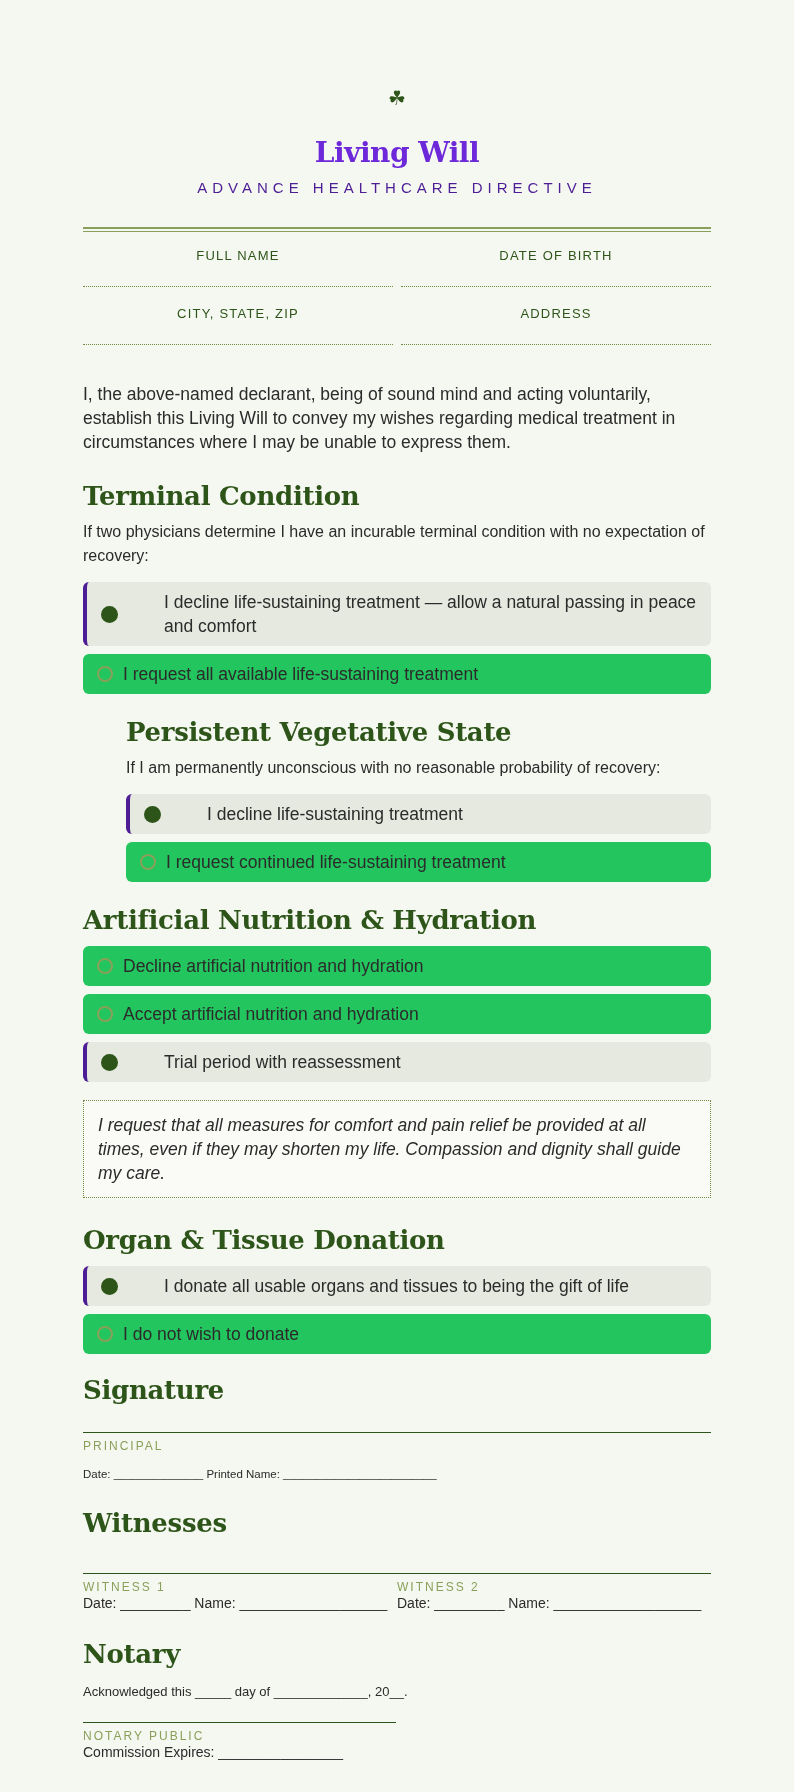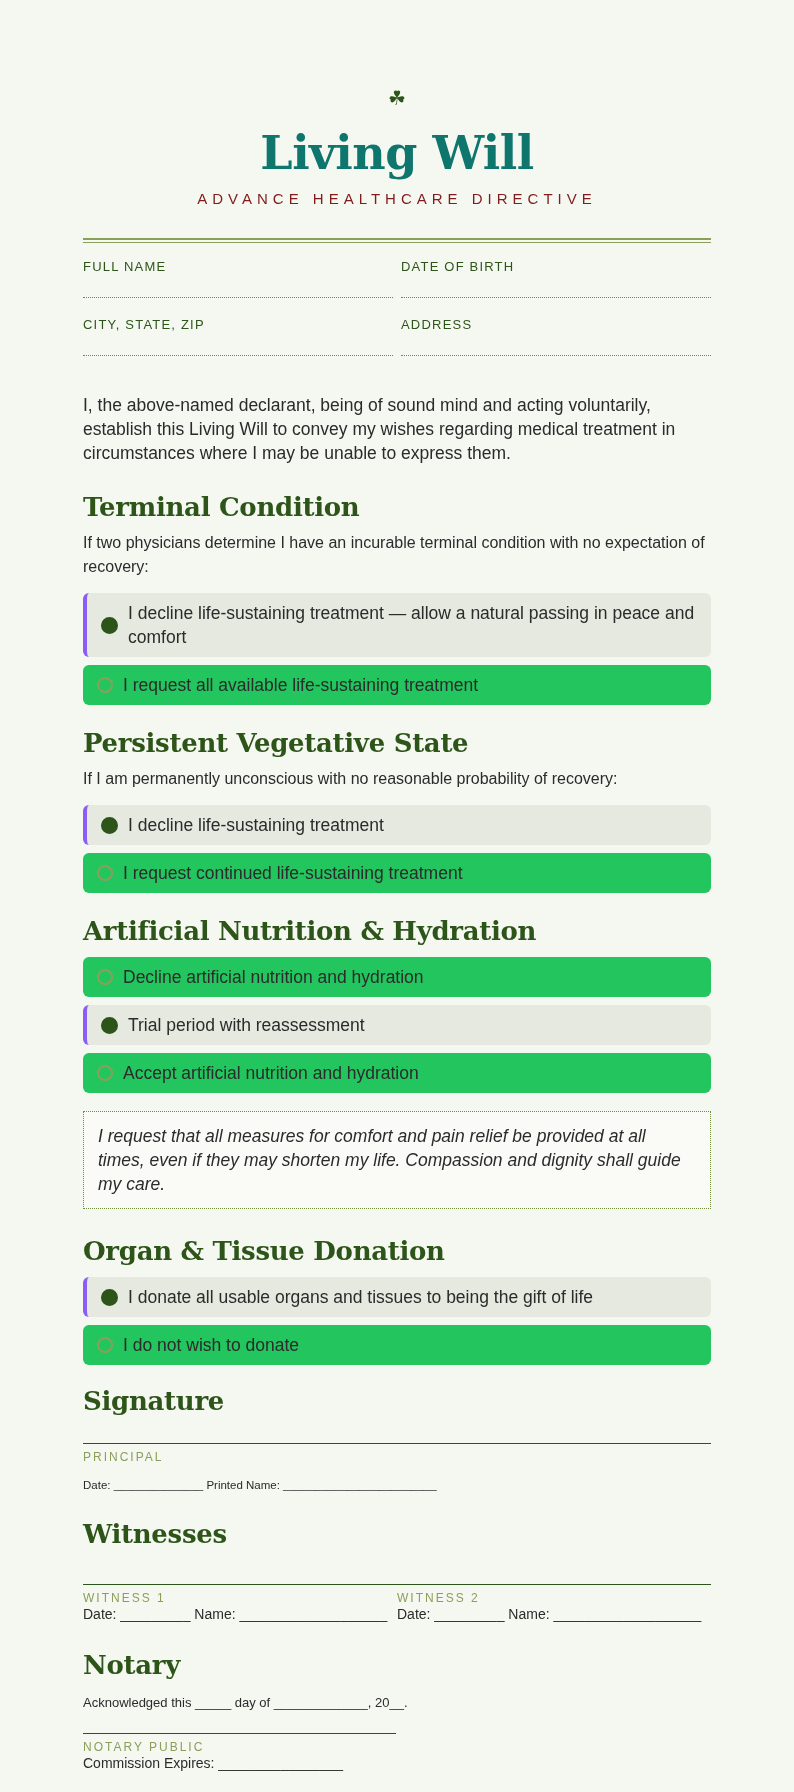--- a/index.html
+++ b/index.html
@@ -10,41 +10,41 @@
     font-family: "Liberation Sans", sans-serif;
     color: #2b2b2b;
   }
   .page { padding: 88px 83px 80px 83px; }
 
   .header { text-align: center; }
   .ornament { color: #2e5519; font-size: 20px; line-height: 20px; height: 20px; }
   .title {
     font-family: "DejaVu Serif", serif;
     font-weight: bold;
-    color: #0f766e;
-    font-size: 46px;
+    color: #6d28d9;
+    font-size: 28px;
     line-height: 50px;
     margin-top: 20px;
     letter-spacing: -0.5px;
   }
   .subtitle {
-    color: #7f1d1d;
+    color: #4c1d95;
     font-size: 15px;
     letter-spacing: 5px;
-    margin-top: 12px;
+    margin-top: 1px;
     line-height: 18px;
   }
   .double-rule {
     margin-top: 30px;
     border-top: 2px solid #8aa05a;
     height: 5px;
     border-bottom: 1px solid #8aa05a;
   }
 
-  .fields { display: grid; grid-template-columns: 1fr 1fr; column-gap: 8px; margin-top: 16px; }
+  .fields { display: grid; grid-template-columns: 1fr 1fr; column-gap: 8px; margin-top: 16px; text-align: center; }
   .field { height: 58px; position: relative; }
   .field-label {
     font-size: 13px; letter-spacing: 1.2px; color: #2e5519; line-height: 16px;
   }
   .field-line {
     position: absolute; left: 0; right: 0; top: 38px;
     border-bottom: 1px dotted #6f8a3f;
   }
 
   .intro { font-size: 17.5px; line-height: 24px; margin-top: 10px; color: #2b2b2b; }
@@ -65,22 +65,23 @@
     background: #22c55e;
     border-radius: 6px;
     min-height: 40px;
     padding: 8px 14px;
     margin-bottom: 8px;
     font-size: 17.5px; line-height: 24px;
     color: #2b2b2b;
   }
   .option.selected {
     background: #e5e9df;
-    border-left: 4px solid #8b5cf6;
+    border-left: 4px solid #4c1d95;
     padding-left: 14px;
+    gap: 36px;
   }
   .radio {
     flex: 0 0 auto;
     width: 16px; height: 16px; border-radius: 50%;
     border: 2px solid #8aa05a;
     margin-right: 10px;
     background: transparent;
   }
   .option.selected .radio {
     width: 17px; height: 17px;
@@ -149,21 +150,21 @@
         <span class="radio"></span>
         <span>I decline life-sustaining treatment — allow a natural passing in peace and comfort</span>
       </div>
       <div class="option">
         <span class="radio"></span>
         <span>I request all available life-sustaining treatment</span>
       </div>
     </div>
   </section>
 
-  <section style="margin-top:22px;">
+  <section style="margin-top:22px;margin-left:43px;">
     <h2 class="section-title">Persistent Vegetative State</h2>
     <p class="section-desc">If I am permanently unconscious with no reasonable probability of recovery:</p>
     <div class="options">
       <div class="option selected">
         <span class="radio"></span>
         <span>I decline life-sustaining treatment</span>
       </div>
       <div class="option">
         <span class="radio"></span>
         <span>I request continued life-sustaining treatment</span>
@@ -171,27 +172,27 @@
     </div>
   </section>
 
   <section style="margin-top:22px;">
     <h2 class="section-title">Artificial Nutrition &amp; Hydration</h2>
     <div class="options" style="margin-top:10px;">
       <div class="option">
         <span class="radio"></span>
         <span>Decline artificial nutrition and hydration</span>
       </div>
+      <div class="option">
+        <span class="radio"></span>
+        <span>Accept artificial nutrition and hydration</span>
+      </div>
       <div class="option selected">
         <span class="radio"></span>
         <span>Trial period with reassessment</span>
-      </div>
-      <div class="option">
-        <span class="radio"></span>
-        <span>Accept artificial nutrition and hydration</span>
       </div>
     </div>
     <div class="comfort" style="margin-top:18px;">I request that all measures for comfort and pain relief be provided at all times, even if they may shorten my life. Compassion and dignity shall guide my care.</div>
   </section>
 
   <section style="margin-top:26px;">
     <h2 class="section-title">Organ &amp; Tissue Donation</h2>
     <div class="options" style="margin-top:10px;">
       <div class="option selected">
         <span class="radio"></span>

